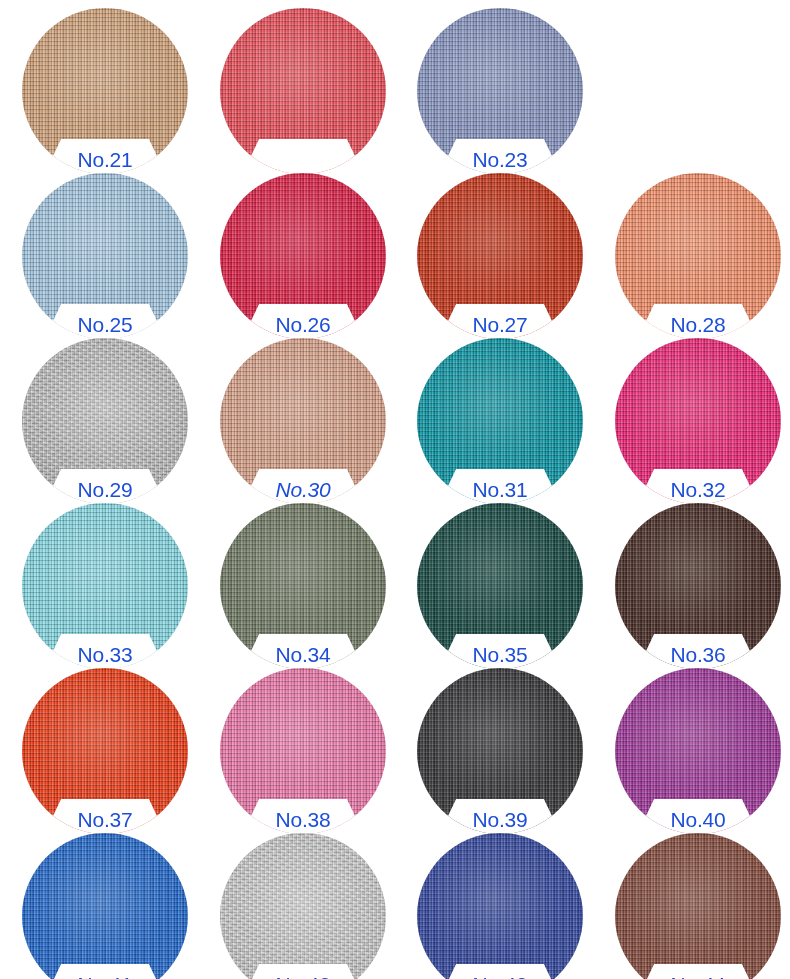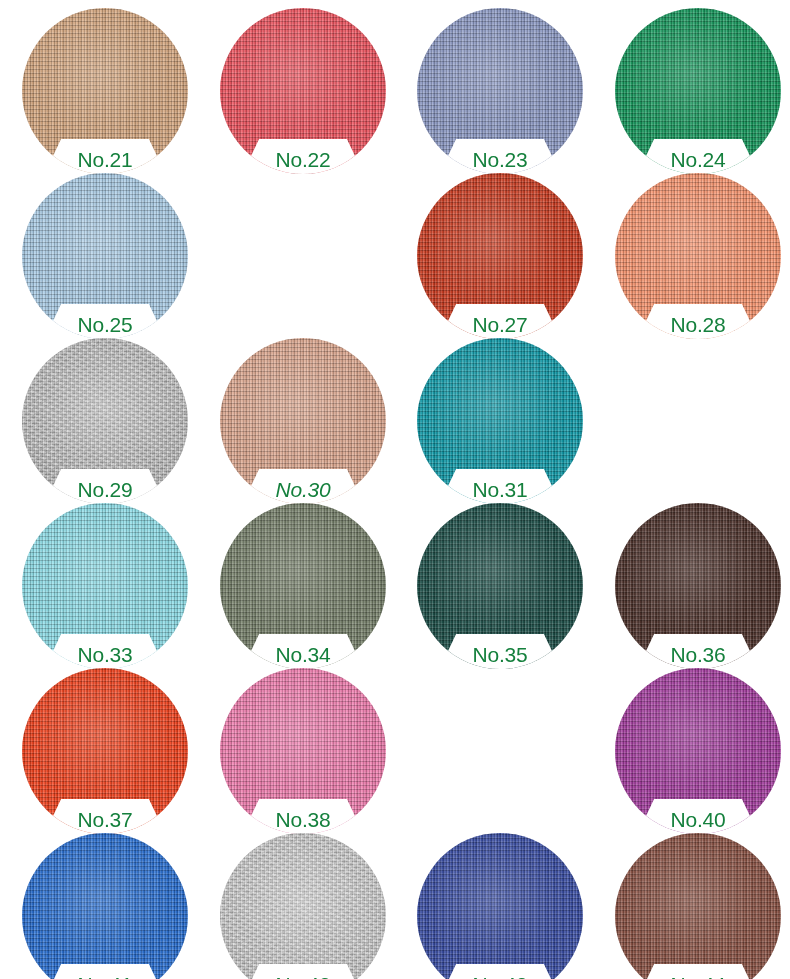--- a/index.html
+++ b/index.html
@@ -118,21 +118,21 @@
   .label {
     position: absolute;
     left: 0;
     width: 166px;
     bottom: 2px;
     text-align: center;
     font-family: "Liberation Sans", sans-serif;
     font-size: 21px;
     line-height: 25px;
     letter-spacing: -0.2px;
-    color: #15803d;
+    color: #1d4ed8;
     white-space: nowrap;
   }
 </style>
 </head>
 <body>
 
 <div id="swatch-grid">
     <div class="swatch" style="left: 22px; top: 8px;">
       <div class="disc" style="background-color: rgb(212, 167, 128);">
         <div class="tex"></div>
@@ -140,46 +140,45 @@
         <div class="notch"></div>
       </div>
       <div class="label">No.21</div>
     </div>
     <div class="swatch" style="left: 220px; top: 8px;">
       <div class="disc" style="background-color: rgb(236, 85, 96);">
         <div class="tex"></div>
         <div class="shade"></div>
         <div class="notch"></div>
       </div>
-      <div class="label">No.22</div>
     </div>
     <div class="swatch" style="left: 417px; top: 8px;">
       <div class="disc" style="background-color: rgb(141, 154, 196);">
         <div class="tex"></div>
         <div class="shade"></div>
         <div class="notch"></div>
       </div>
       <div class="label">No.23</div>
     </div>
-    <div class="swatch" style="left: 615px; top: 8px;">
-      <div class="disc" style="background-color: rgb(23, 151, 92);">
-        <div class="tex"></div>
-        <div class="shade"></div>
-        <div class="notch"></div>
-      </div>
-      <div class="label">No.24</div>
-    </div>
     <div class="swatch" style="left: 22px; top: 173px;">
       <div class="disc" style="background-color: rgb(170, 203, 228);">
         <div class="tex"></div>
         <div class="shade"></div>
         <div class="notch"></div>
       </div>
       <div class="label">No.25</div>
     </div>
+    <div class="swatch" style="left: 220px; top: 173px;">
+      <div class="disc" style="background-color: rgb(224, 40, 77);">
+        <div class="tex"></div>
+        <div class="shade"></div>
+        <div class="notch"></div>
+      </div>
+      <div class="label">No.26</div>
+    </div>
     <div class="swatch" style="left: 417px; top: 173px;">
       <div class="disc" style="background-color: rgb(202, 61, 34);">
         <div class="tex"></div>
         <div class="shade"></div>
         <div class="notch"></div>
       </div>
       <div class="label">No.27</div>
     </div>
     <div class="swatch" style="left: 615px; top: 173px;">
       <div class="disc" style="background-color: rgb(245, 149, 112);">
@@ -206,20 +205,28 @@
       <div class="label">No.30</div>
     </div>
     <div class="swatch" style="left: 417px; top: 338px; text-decoration: underline;">
       <div class="disc" style="background-color: rgb(19, 154, 168);">
         <div class="tex"></div>
         <div class="shade"></div>
         <div class="notch"></div>
       </div>
       <div class="label">No.31</div>
     </div>
+    <div class="swatch" style="left: 615px; top: 338px;">
+      <div class="disc" style="background-color: rgb(239, 46, 124);">
+        <div class="tex"></div>
+        <div class="shade"></div>
+        <div class="notch"></div>
+      </div>
+      <div class="label">No.32</div>
+    </div>
     <div class="swatch" style="left: 22px; top: 503px;">
       <div class="disc" style="background-color: rgb(142, 220, 230);">
         <div class="tex"></div>
         <div class="shade"></div>
         <div class="notch"></div>
       </div>
       <div class="label">No.33</div>
     </div>
     <div class="swatch" style="left: 220px; top: 503px;">
       <div class="disc" style="background-color: rgb(118, 128, 106);">
@@ -254,20 +261,28 @@
       <div class="label">No.37</div>
     </div>
     <div class="swatch" style="left: 220px; top: 668px;">
       <div class="disc" style="background-color: rgb(238, 126, 174);">
         <div class="tex"></div>
         <div class="shade"></div>
         <div class="notch"></div>
       </div>
       <div class="label">No.38</div>
     </div>
+    <div class="swatch" style="left: 417px; top: 668px;">
+      <div class="disc" style="background-color: rgb(60, 60, 62);">
+        <div class="tex"></div>
+        <div class="shade"></div>
+        <div class="notch"></div>
+      </div>
+      <div class="label">No.39</div>
+    </div>
     <div class="swatch" style="left: 615px; top: 668px;">
       <div class="disc" style="background-color: rgb(163, 62, 158);">
         <div class="tex"></div>
         <div class="shade"></div>
         <div class="notch"></div>
       </div>
       <div class="label">No.40</div>
     </div>
     <div class="swatch" style="left: 22px; top: 833px;">
       <div class="disc" style="background-color: rgb(42, 111, 208);">

